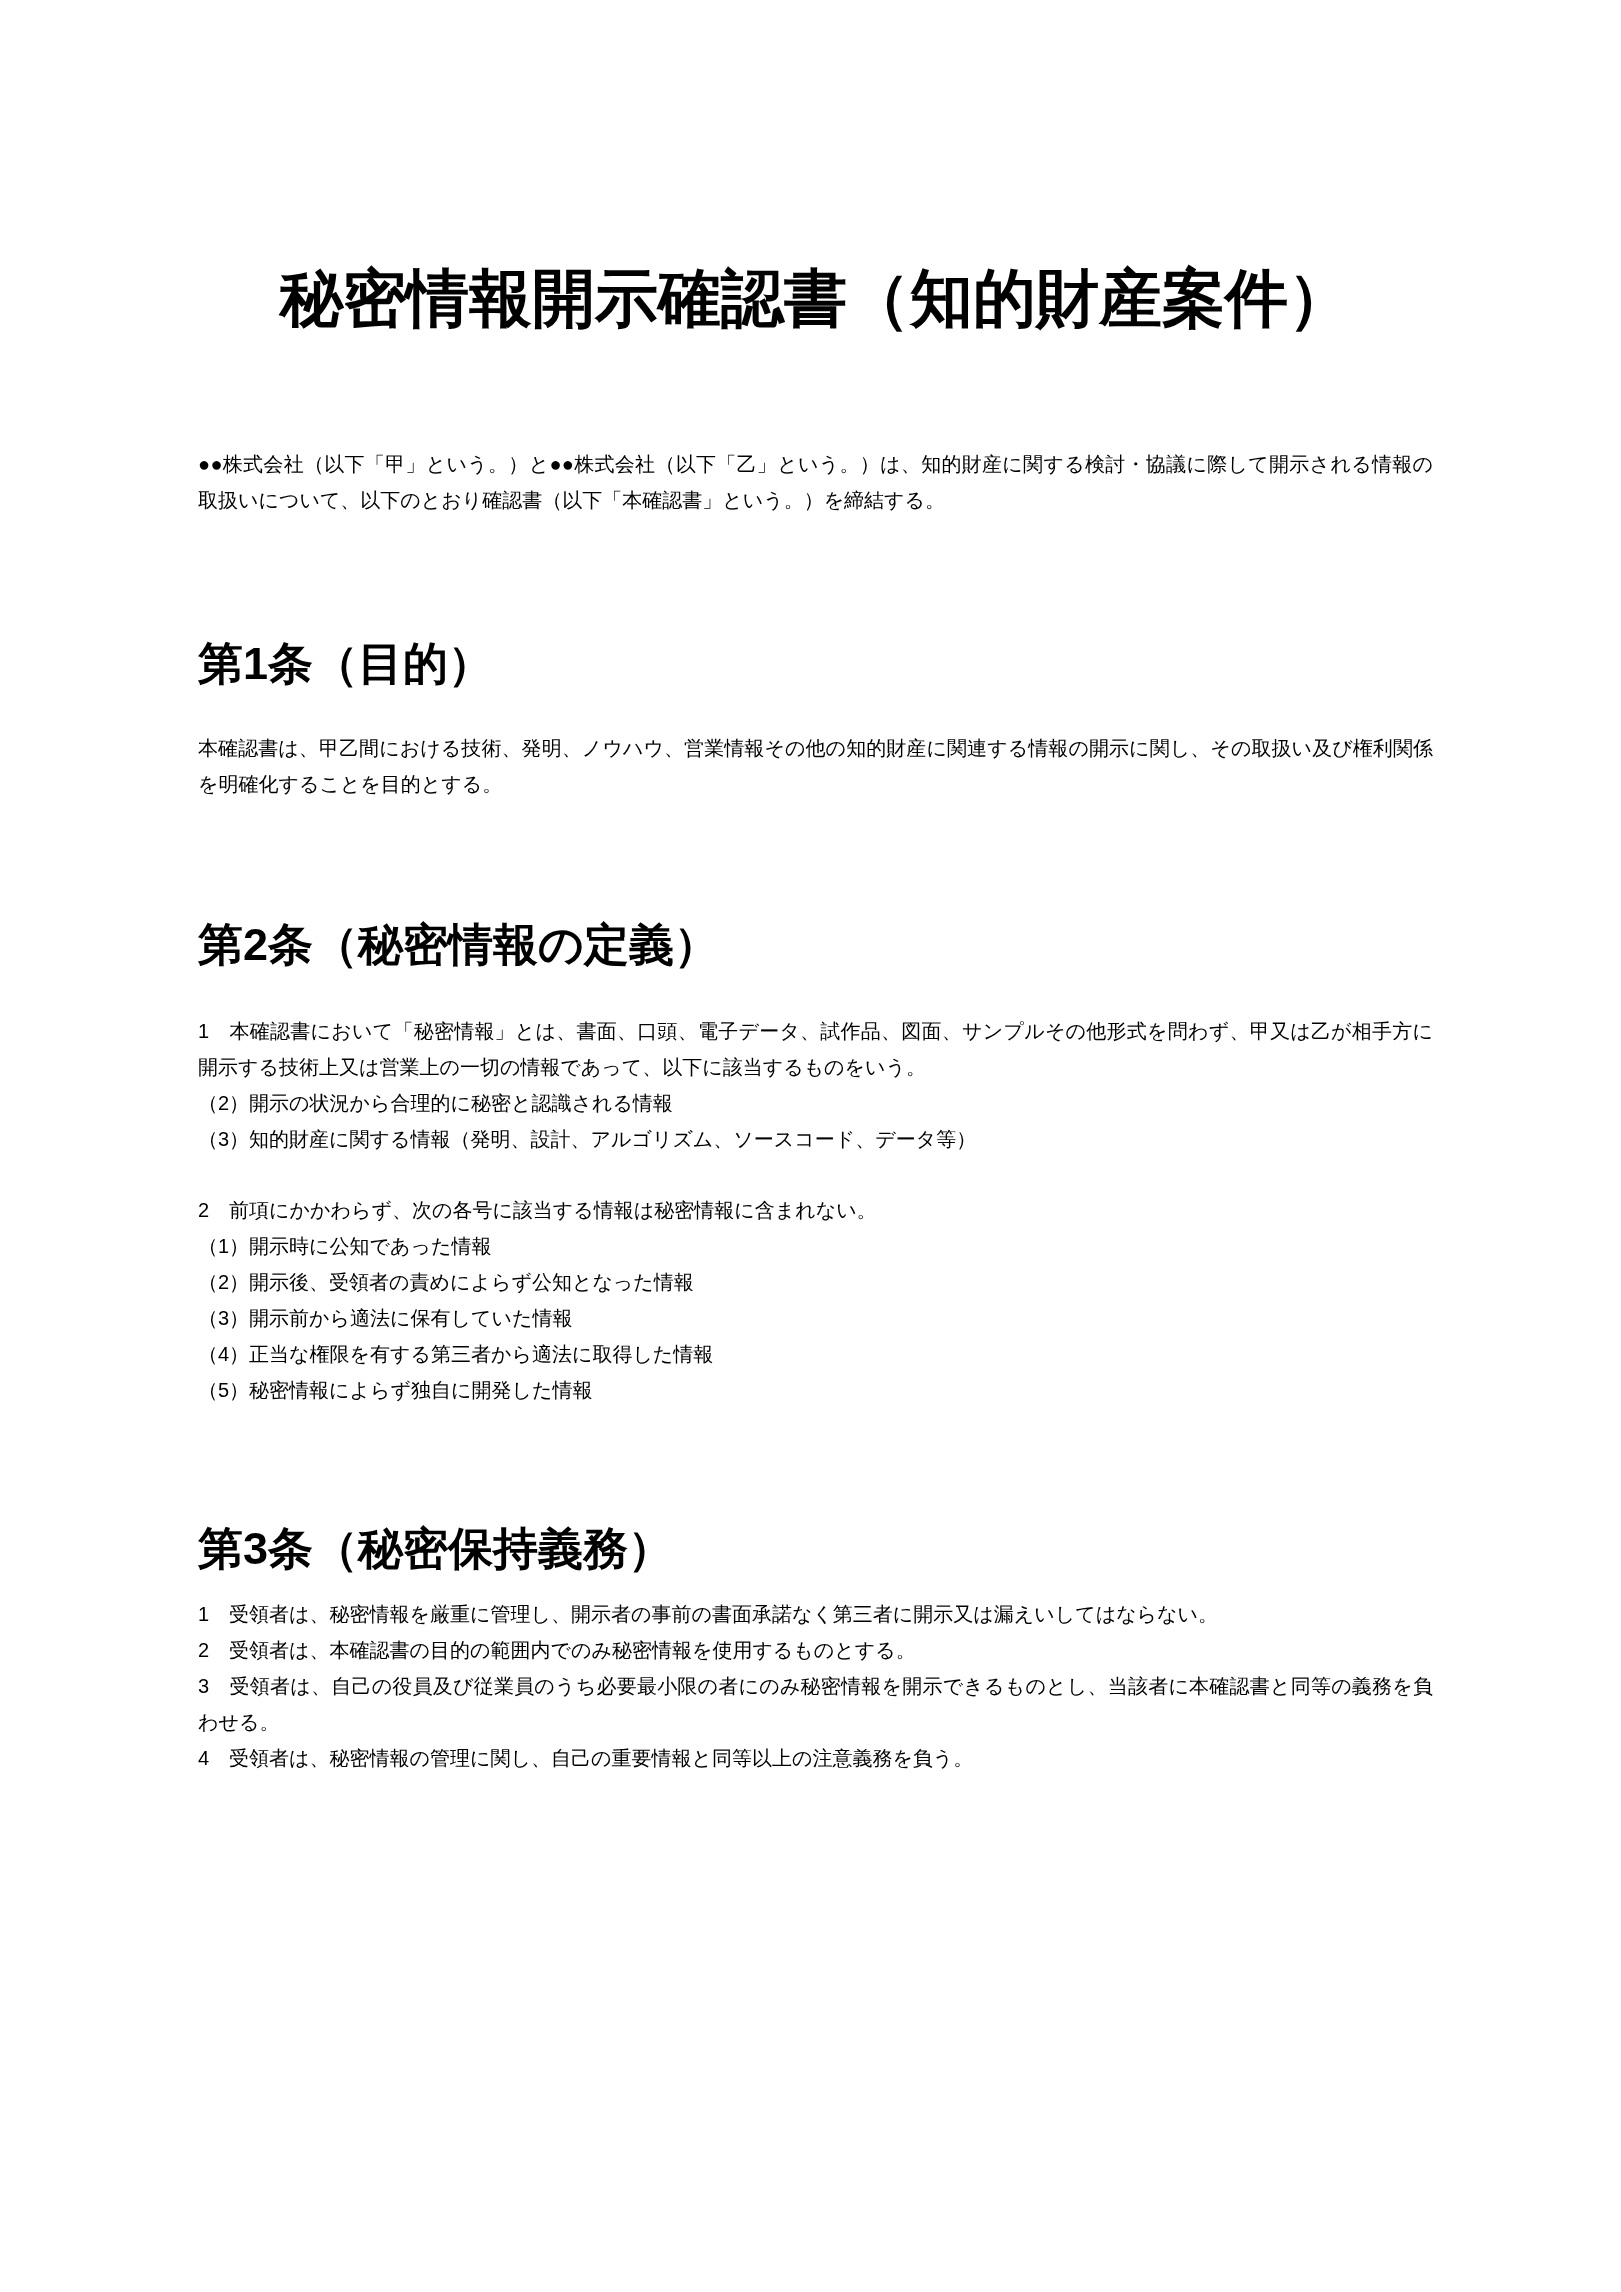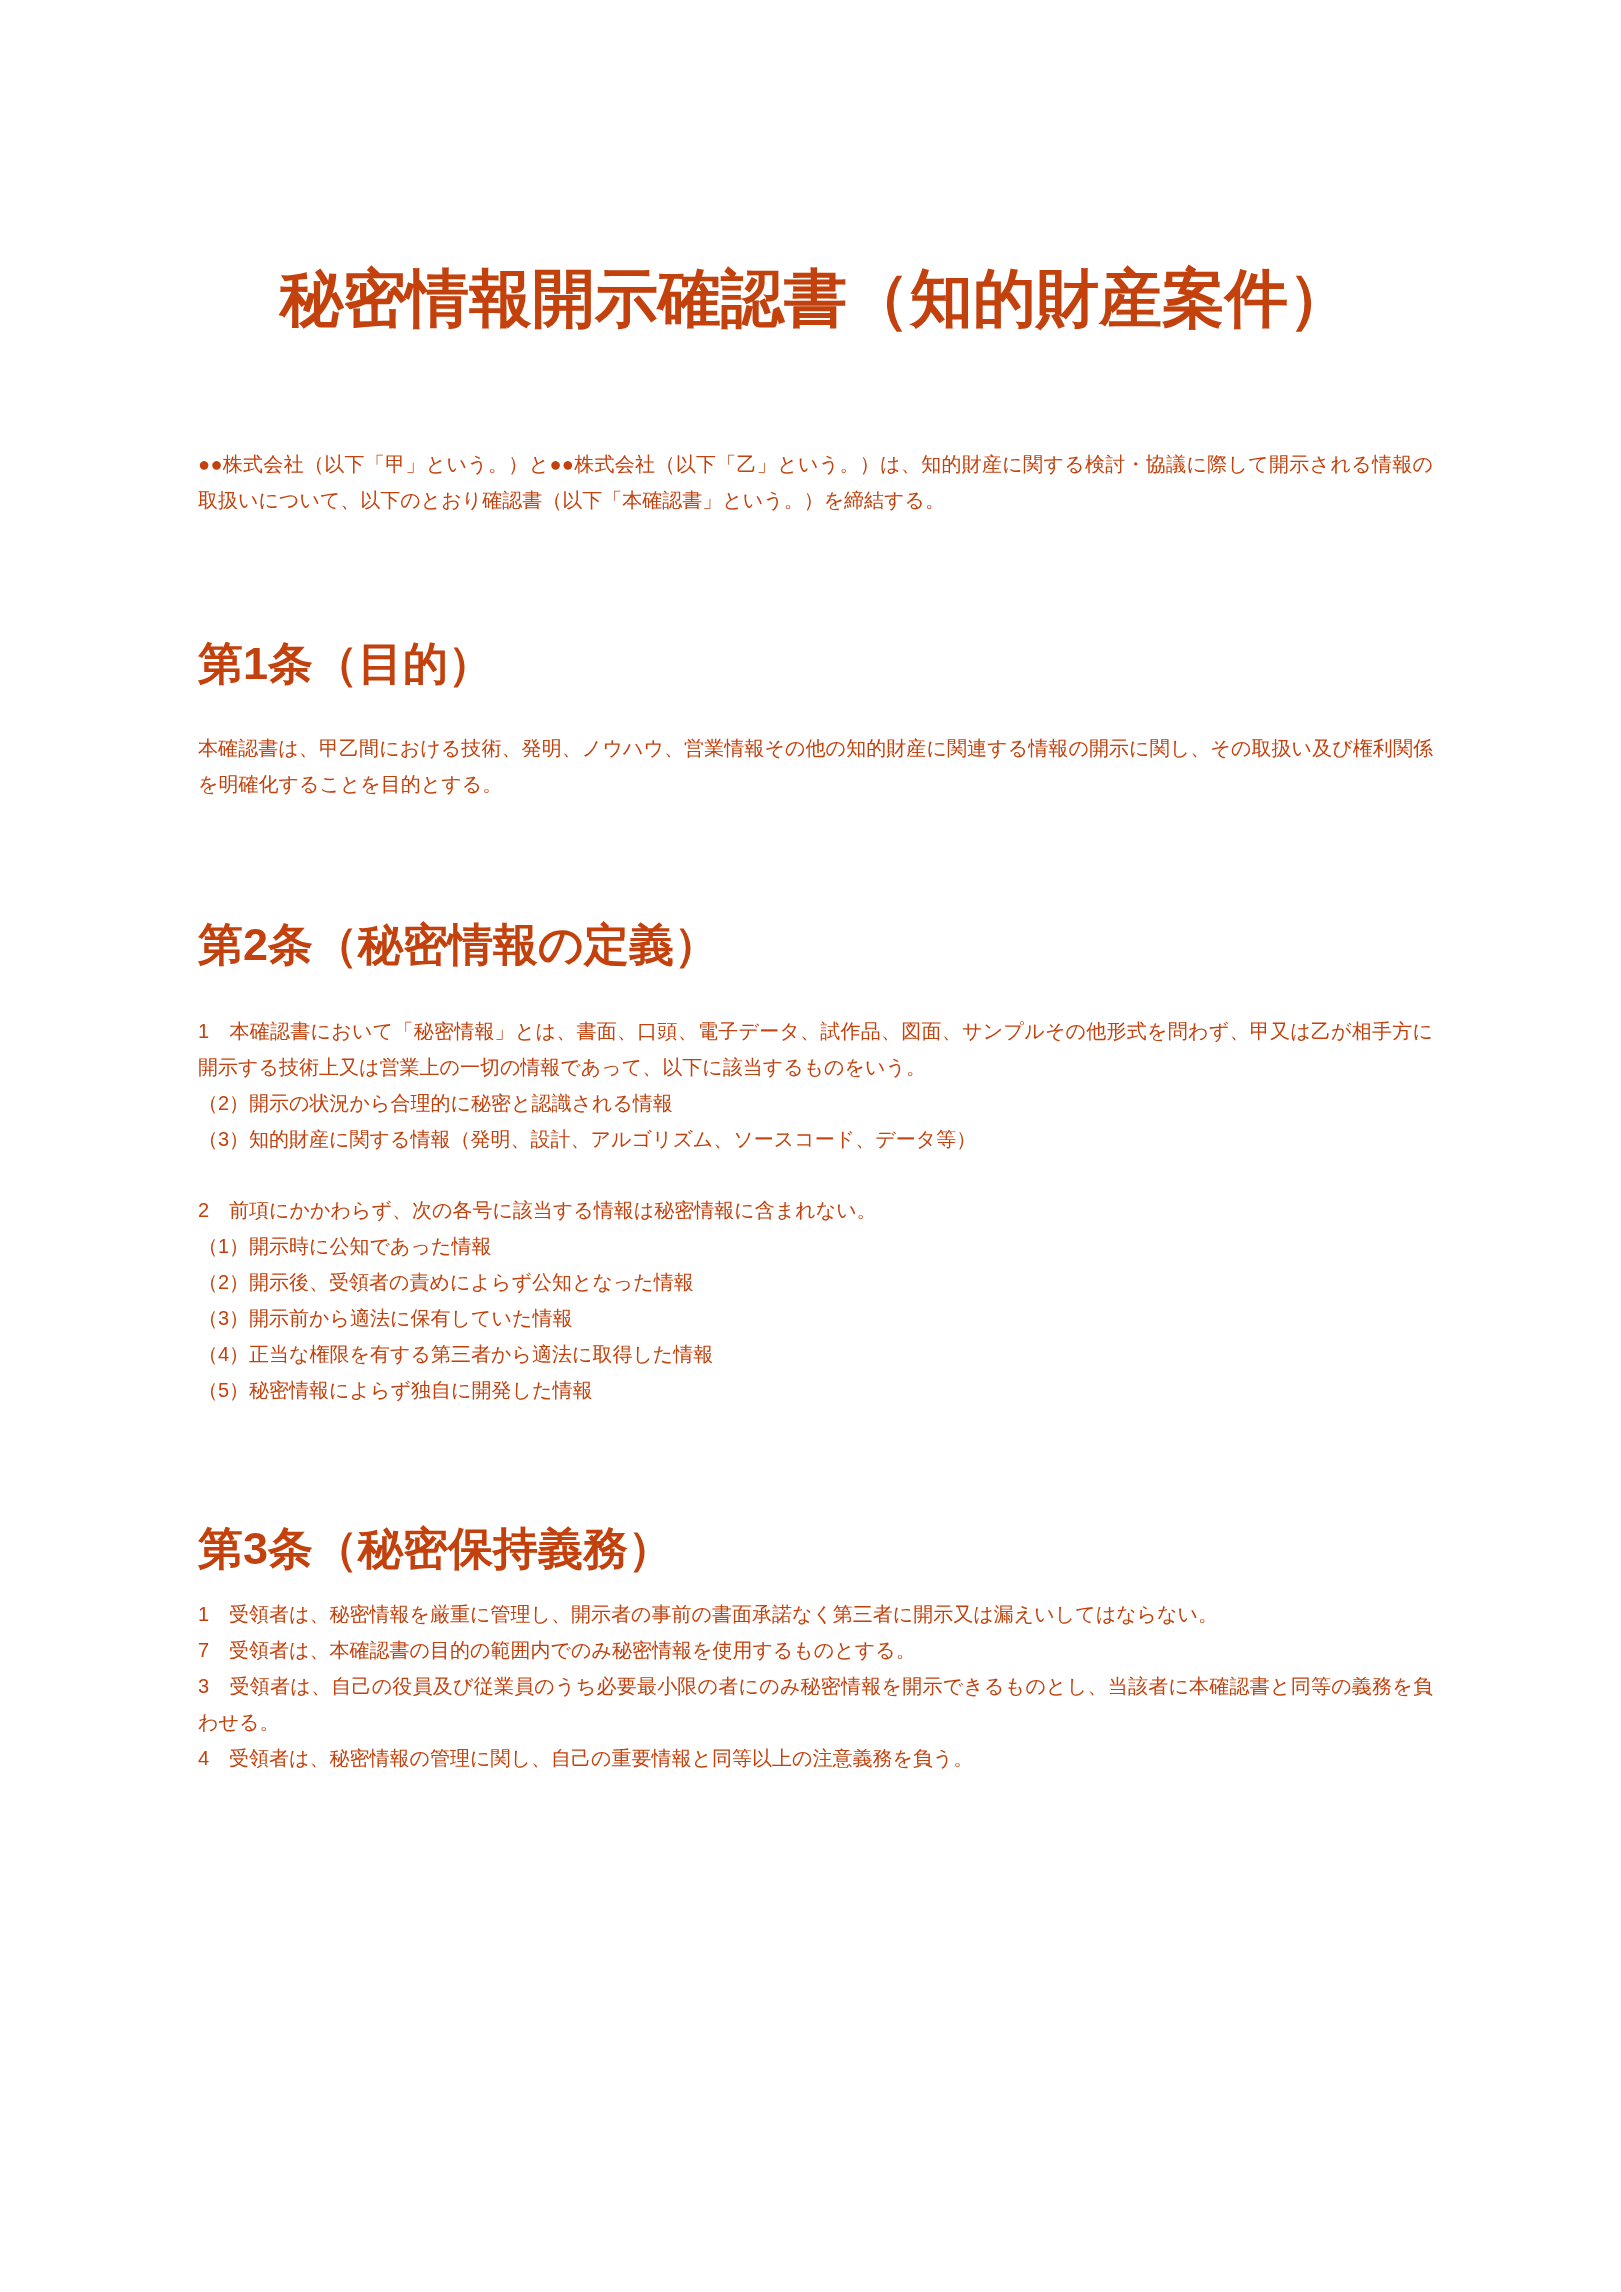--- a/index.html
+++ b/index.html
@@ -6,21 +6,21 @@
     margin: 0;
     padding: 0;
     background: #ffffff;
   }
   .page {
     position: relative;
     width: 1621px;
     height: 2084px;
     box-sizing: border-box;
     background: #ffffff;
-    color: #c2410c;
+    color: #000000;
     font-family: "Liberation Sans", "DejaVu Sans", sans-serif;
     padding-top: 261px;
     overflow: hidden;
   }
   .content {
     width: 1235px;
     margin-left: 198px;
   }
   section { display: contents; }
   .doc-title {
@@ -90,21 +90,21 @@
         <p class="body-text">（4）正当な権限を有する第三者から適法に取得した情報</p>
         <p class="body-text">（5）秘密情報によらず独自に開発した情報</p>
       </div>
     </section>
 
     <section>
       <h2 class="article-heading h-article-3">第3条（秘密保持義務）</h2>
 
       <div class="clause-group group-a3">
         <p class="body-text">1　受領者は、秘密情報を厳重に管理し、開示者の事前の書面承諾なく第三者に開示又は漏えいしてはならない。</p>
-        <p class="body-text">7　受領者は、本確認書の目的の範囲内でのみ秘密情報を使用するものとする。</p>
+        <p class="body-text">2　受領者は、本確認書の目的の範囲内でのみ秘密情報を使用するものとする。</p>
         <p class="body-text">3　受領者は、自己の役員及び従業員のうち必要最小限の者にのみ秘密情報を開示できるものとし、当該者に本確認書と同等の義務を負わせる。</p>
         <p class="body-text">4　受領者は、秘密情報の管理に関し、自己の重要情報と同等以上の注意義務を負う。</p>
       </div>
     </section>
 
   </div>
 </div>
 
 
 </body></html>

